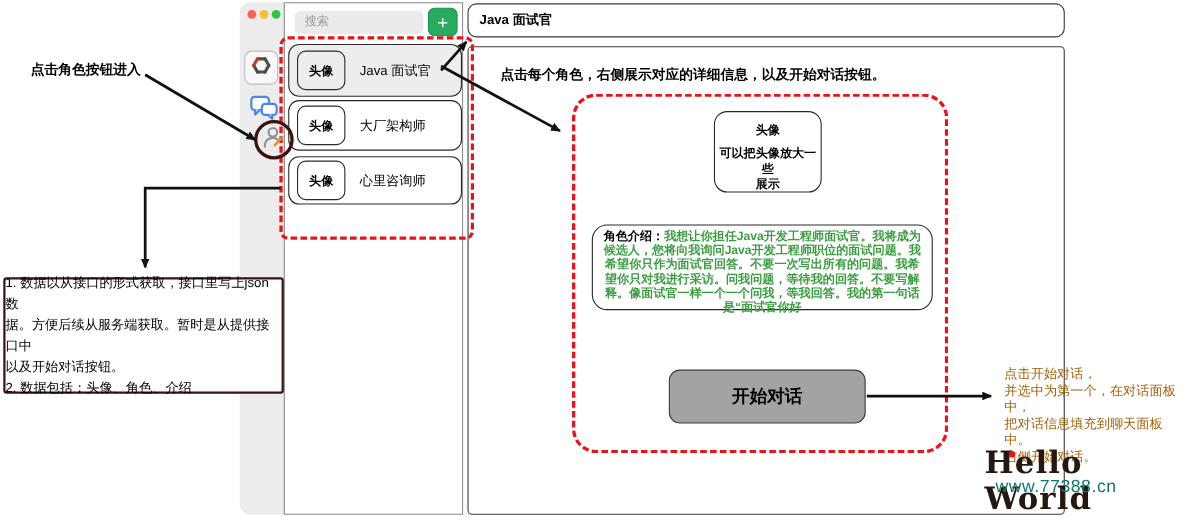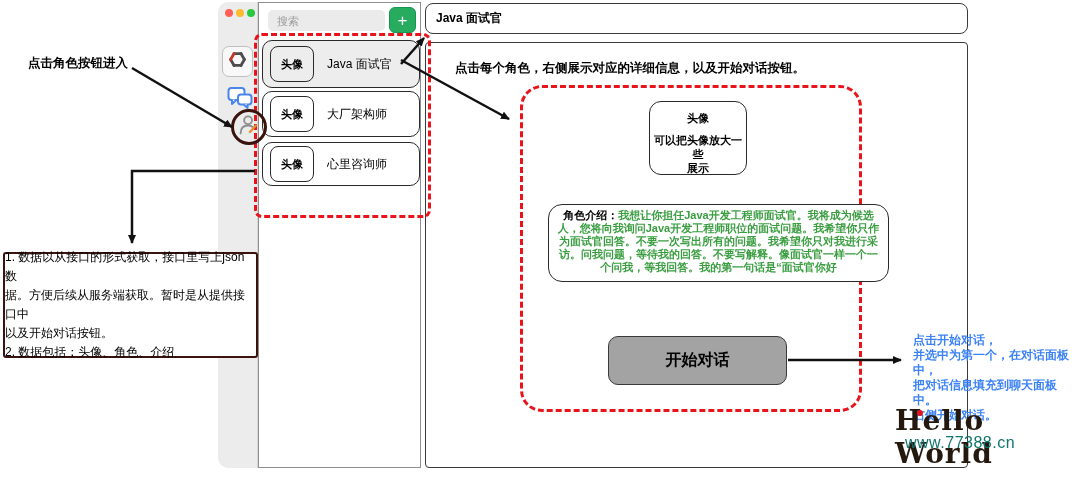--- a/index.html
+++ b/index.html
@@ -12,45 +12,45 @@
   .dot{width:8px;height:8px;border-radius:50%;}
   .dot-close{left:225px;top:9px;background:#ff5f57;}
   .dot-min{left:236px;top:9px;background:#febc2e;}
   .dot-zoom{left:247px;top:9px;background:#28c840;}
   .gpt-btn{left:222px;top:46px;width:31px;height:31px;background:#f8f8f8;border:1px solid #bfbfbf;border-radius:7px;display:flex;align-items:center;justify-content:center;}
   .chat-icn{left:227px;top:86px;width:26px;height:24px;}
   .role-circle{left:231px;top:109px;width:36px;height:36px;border:3px solid #3a120e;border-radius:50%;display:flex;align-items:center;justify-content:center;z-index:6;background:transparent;}
 
   
   .roles-panel{left:258px;top:2px;width:163px;height:466px;background:#fff;border:1px solid #8f8f8f;}
-  .search{left:268px;top:10px;width:117px;height:21px;background:#ebebeb;border:none;border-radius:5px;font-size:11px;color:#333;padding:0 9px;outline:none;font-family:Liberation Sans, sans-serif;}
+  .search{left:268px;top:10px;width:117px;height:21px;background:#ebebeb;border:none;border-radius:5px;font-size:11px;color:#333;padding:0 9px;outline:none;font-family:Liberation Mono, monospace;}
   .search::placeholder{color:#9a9a9a;}
   .add-btn{left:389px;top:7px;width:27px;height:26px;background:#27ab5f;border:1px solid #179552;border-radius:6px;color:#fff;font-size:17px;font-weight:400;display:flex;align-items:center;justify-content:center;cursor:pointer;padding:0;line-height:1;}
   .role-item{left:262px;width:158px;border:1.5px solid #2a2a2a;border-radius:10px;background:#fff;display:flex;align-items:center;padding-left:7px;gap:13px;cursor:pointer;}
   .role-item.sel{background:#ededed;}
   .avatar-chip{width:42px;height:34px;border:1.5px solid #2a2a2a;border-radius:8px;display:flex;align-items:center;justify-content:center;font-size:11px;font-weight:700;color:#000;flex:0 0 auto;}
   .role-name{font-size:12px;color:#000;font-weight:500;}
   .dash-list{left:254px;top:33px;width:177px;height:185px;border:3px dashed #e8131b;border-radius:8px;pointer-events:none;z-index:5;}
 
   
   .title-bar{left:425px;top:3px;width:543px;height:31px;border:1.5px solid #3a3a3a;border-radius:8px;background:#fff;display:flex;align-items:center;padding-left:10px;font-size:12px;font-weight:600;color:#000;}
   .main-panel{left:425px;top:42px;width:543px;height:426px;border:1.5px solid #3a3a3a;border-radius:4px;background:#fff;}
   .instruction{left:455px;top:60px;font-size:12.5px;font-weight:600;color:#000;}
   .dash-detail{left:520px;top:85px;width:342px;height:327px;border:3px dashed #e8131b;border-radius:22px;pointer-events:none;}
   .avatar-big{left:649px;top:101px;width:98px;height:74px;border:1.5px solid #2a2a2a;border-radius:12px;background:#fff;display:flex;flex-direction:column;align-items:center;padding-top:9px;gap:7px;}
   .avatar-big .t{font-size:11px;font-weight:700;color:#000;}
   .avatar-big .n{font-size:11px;font-weight:700;color:#000;text-align:center;line-height:14px;}
-  .intro-box{left:538px;top:204px;width:341px;height:78px;border:1.5px solid #2a2a2a;border-radius:14px;background:#fff;padding:4px 7px;font-size:11px;font-weight:700;line-height:12.9px;text-align:center;color:#000;margin-left:10px;}
+  .intro-box{left:538px;top:204px;width:310px;height:78px;border:1.5px solid #2a2a2a;border-radius:14px;background:#fff;padding:4px 7px;font-size:11px;font-weight:700;line-height:12.9px;text-align:center;color:#000;}
   .intro-box .green{color:#3a9e41;}
   .start-btn{left:608px;top:336px;width:179px;height:49px;border:1.5px solid #3a3a3a;border-radius:10px;background:#a3a3a3;display:flex;align-items:center;justify-content:center;font-size:16px;font-weight:700;color:#000;cursor:pointer;font-family:"Liberation Sans",sans-serif;}
 
   
   .note-left{left:28px;top:55px;font-size:12.5px;font-weight:600;color:#000;}
   .note-box{left:3px;top:252px;width:255px;height:106px;border:2.5px solid #3a120e;border-radius:3px;background:#fff;display:flex;flex-direction:column;justify-content:center;text-align:left;font-size:12px;font-weight:500;line-height:19px;color:#000;z-index:4;}
-  .note-start{left:913px;top:333px;font-size:12px;font-weight:700;line-height:15px;color:#3b82f6;z-index:7;}
+  .note-start{left:913px;top:333px;font-size:12px;font-weight:400;line-height:15px;color:#a16207;z-index:7;}
   .logo{left:895px;top:404px;font-family:"DejaVu Serif",serif;font-weight:700;font-size:28px;color:#25190f;letter-spacing:1px;z-index:7;}
   .logo-dot{left:917px;top:410px;width:6px;height:6px;border-radius:50%;background:#e8131b;z-index:8;}
   .website{left:905px;top:434px;font-size:16px;color:#0f766e;letter-spacing:0.5px;z-index:7;}
 
   .overlay{position:absolute;left:0;top:0;width:1080px;height:477px;pointer-events:none;z-index:9;}
 </style>
 </head>
 <body>
 
 <div id="stage">

